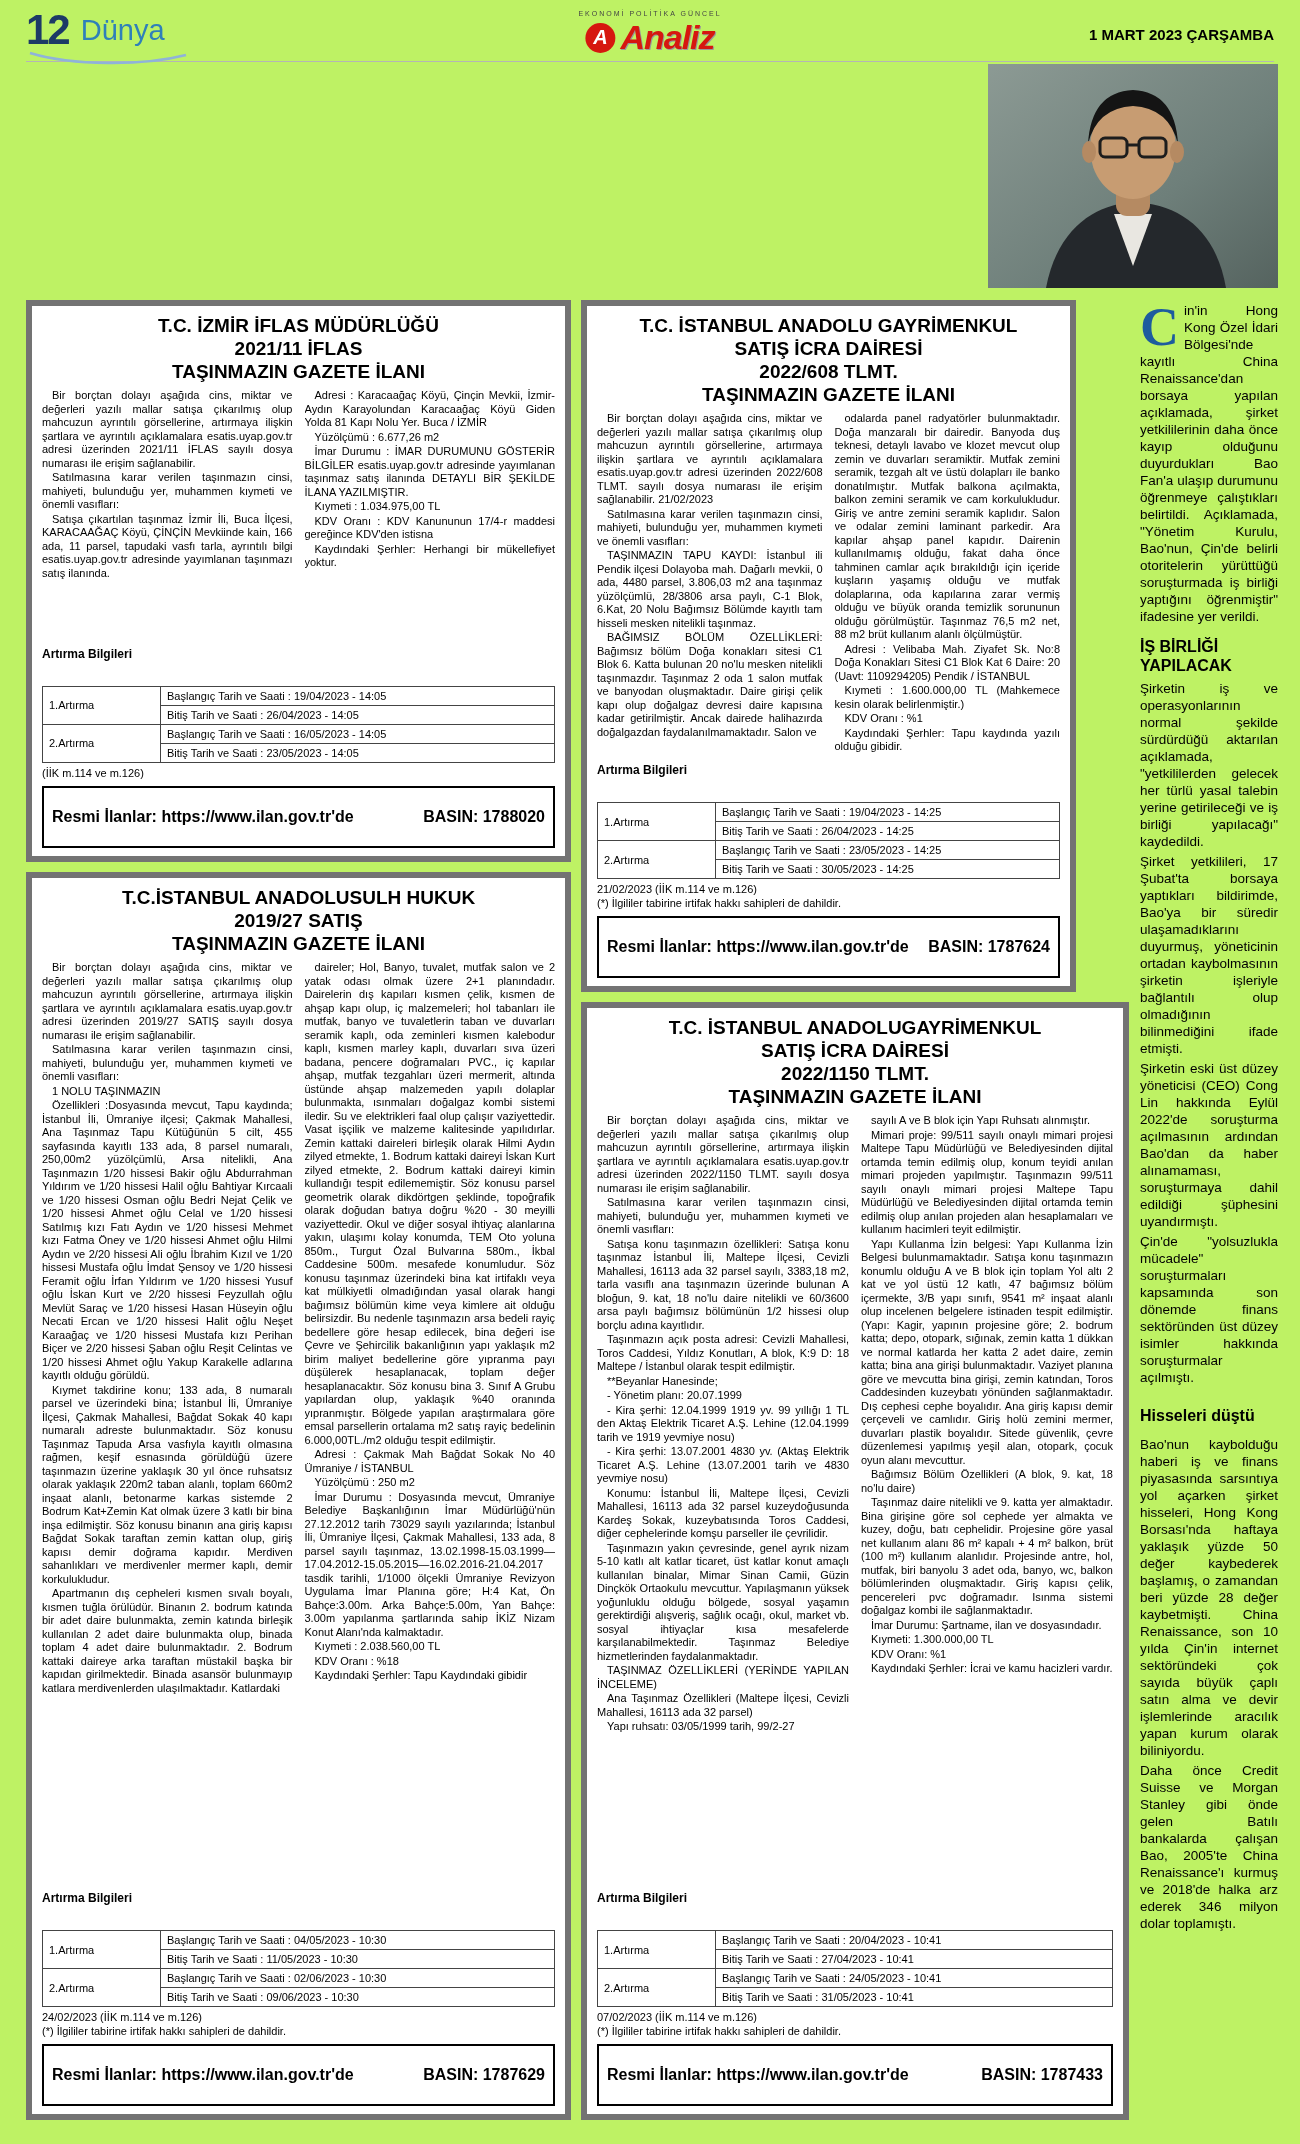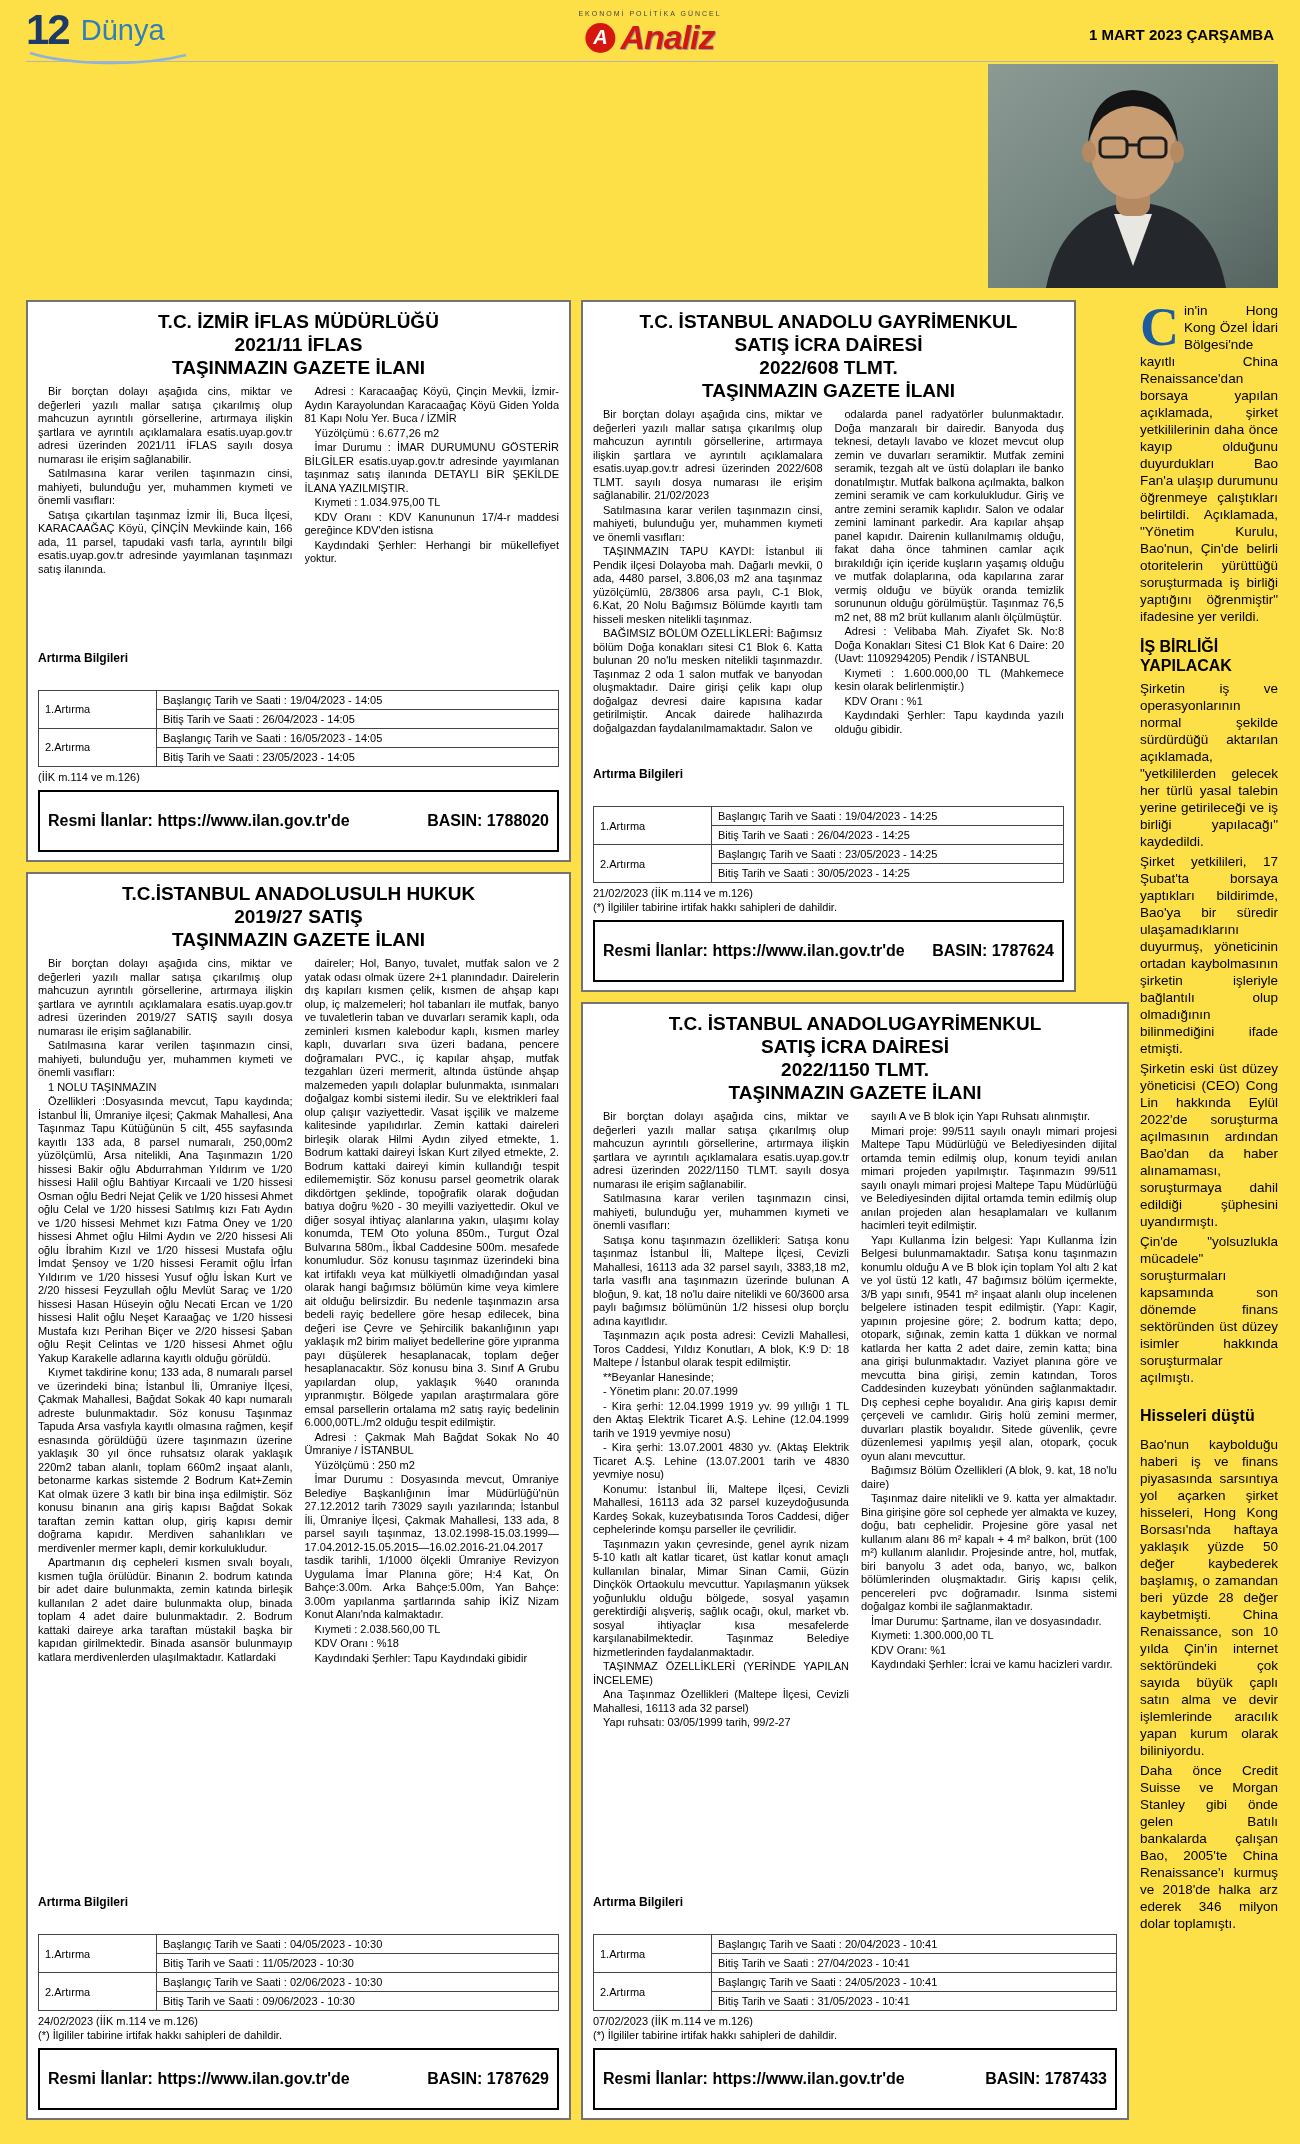--- a/index.html
+++ b/index.html
@@ -1,17 +1,17 @@
 <!DOCTYPE html>
 <html><head>
 <meta charset="utf-8">
 <style>
   * { margin:0; padding:0; box-sizing:border-box; }
   body { background:#d8d8d8; font-family:"Liberation Sans", sans-serif; color:#000; }
-  .page { position:relative; width:1300px; height:2144px; margin:0 auto; background:#fde047; overflow:hidden; box-shadow:0 0 8px rgba(0,0,0,.35); }
+  .page { position:relative; width:1300px; height:2144px; margin:0 auto; background:#bef264; overflow:hidden; box-shadow:0 0 8px rgba(0,0,0,.35); }
 
   
   .masthead { position:absolute; top:8px; left:26px; width:1248px; height:54px; border-bottom:1px solid #b5b5b5; }
   .mast-left { position:absolute; left:0; top:0; display:flex; align-items:flex-start; }
   .page-number { font-size:42px; font-weight:bold; color:#1d3a66; line-height:44px; letter-spacing:-2px; }
   .section-name { font-size:29px; color:#2f80b9; line-height:44px; margin-left:12px; }
   .swoosh { position:absolute; left:2px; top:42px; }
   .mast-center { position:absolute; left:50%; transform:translateX(-50%); top:2px; text-align:center; }
   .logo-tagline { font-size:7px; letter-spacing:2px; color:#444; margin-bottom:1px; }
   .logo-row { display:flex; align-items:center; gap:5px; justify-content:center; }
@@ -20,21 +20,21 @@
   .mast-right { position:absolute; right:0; top:18px; font-size:15px; font-weight:bold; }
 
   
   .headline { position:absolute; left:26px; top:64px; width:1000px; }
   .hl { font-weight:bold; font-size:86px; line-height:82px; letter-spacing:-3px; transform:scaleX(0.78); transform-origin:0 50%; white-space:nowrap; color:#050505; }
 
   
   .photo { position:absolute; left:988px; top:64px; width:290px; height:224px; overflow:hidden; background:#7a8c85; }
 
   
-  .notice { position:absolute; border:2px solid #737373; background:#fff; padding:8px 10px; display:flex; flex-direction:column; overflow:hidden; }
+  .notice { position:absolute; border:6px solid #737373; background:#fff; padding:8px 10px; display:flex; flex-direction:column; overflow:hidden; }
   #notice-0 { left:26px;  top:300px;  width:545px; height:562px; }
   #notice-1 { left:581px; top:300px;  width:495px; height:692px; }
   #notice-2 { left:26px;  top:872px;  width:545px; height:1248px; }
   #notice-3 { left:581px; top:1002px; width:548px; height:1118px; }
   .notice-title p { text-align:center; font-weight:bold; font-size:19px; line-height:23px; }
   .notice-body { flex:1 1 auto; display:flex; gap:12px; overflow:hidden; margin-top:6px; }
   .ncol { flex:1 1 0; font-size:11px; line-height:13.5px; text-align:justify; overflow:hidden; }
   .ncol p { text-indent:10px; margin-bottom:1px; }
   .auction-label { font-weight:bold; font-size:12px; margin:5px 0 2px; }
   table.auction { width:100%; border-collapse:collapse;margin-top:23px; }

